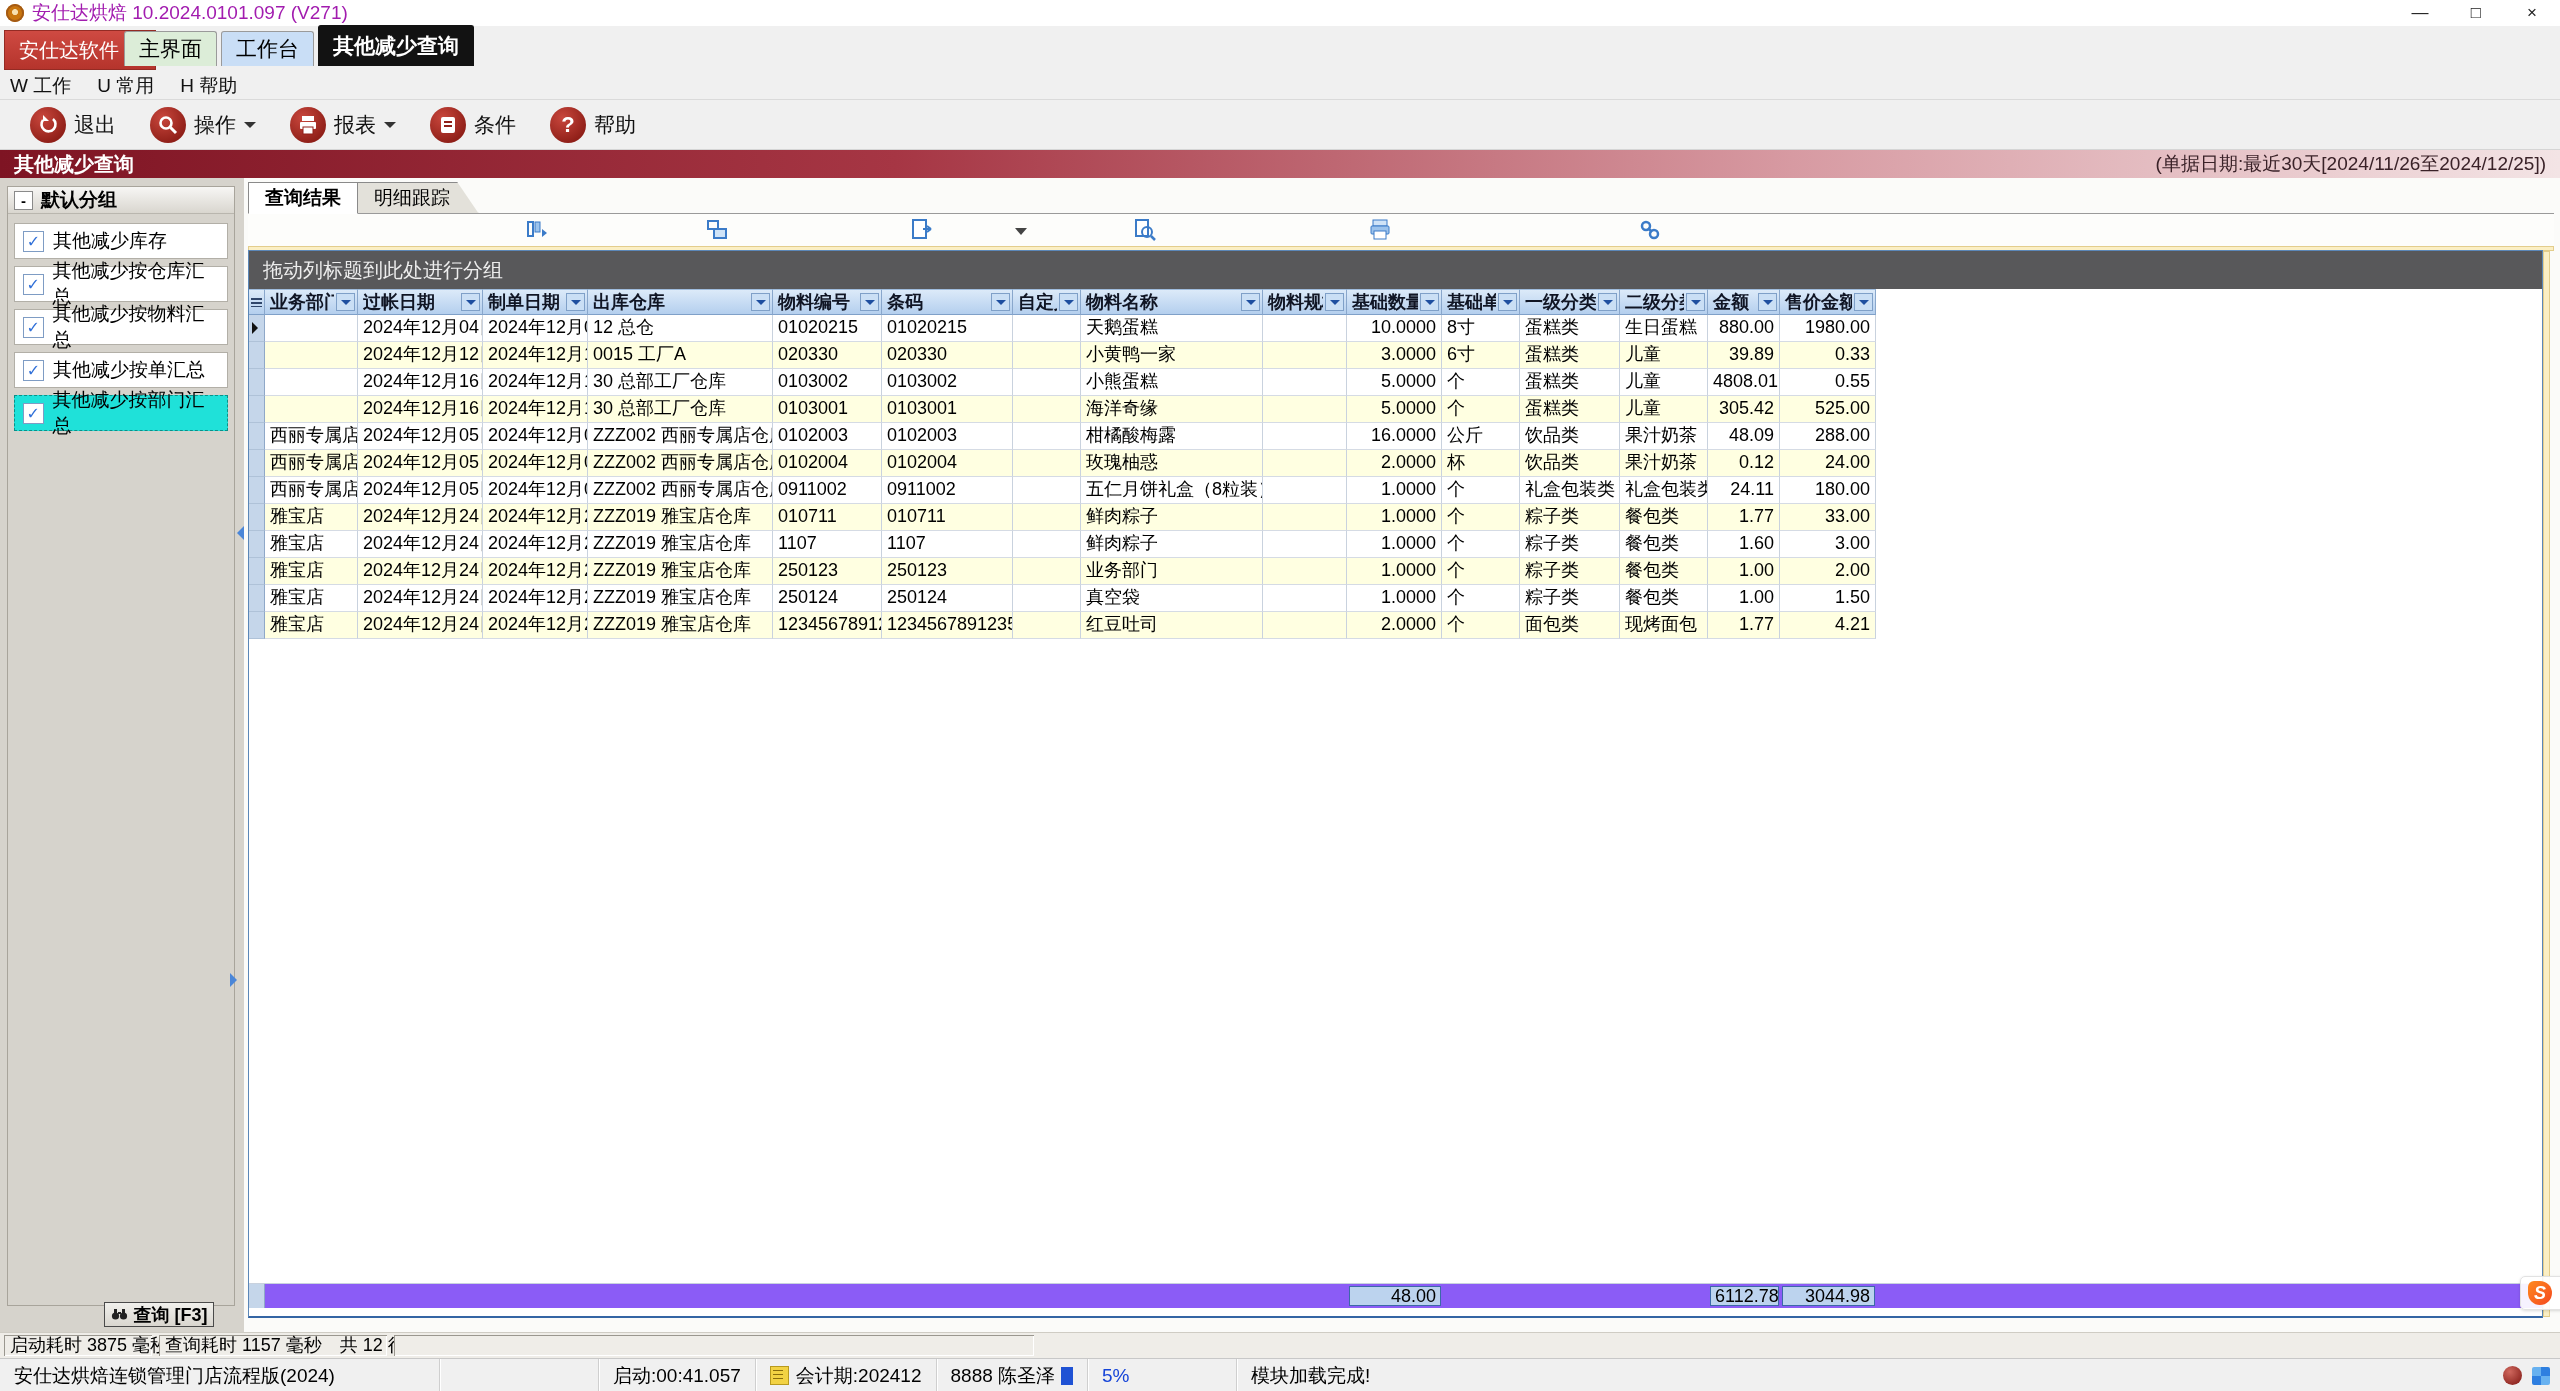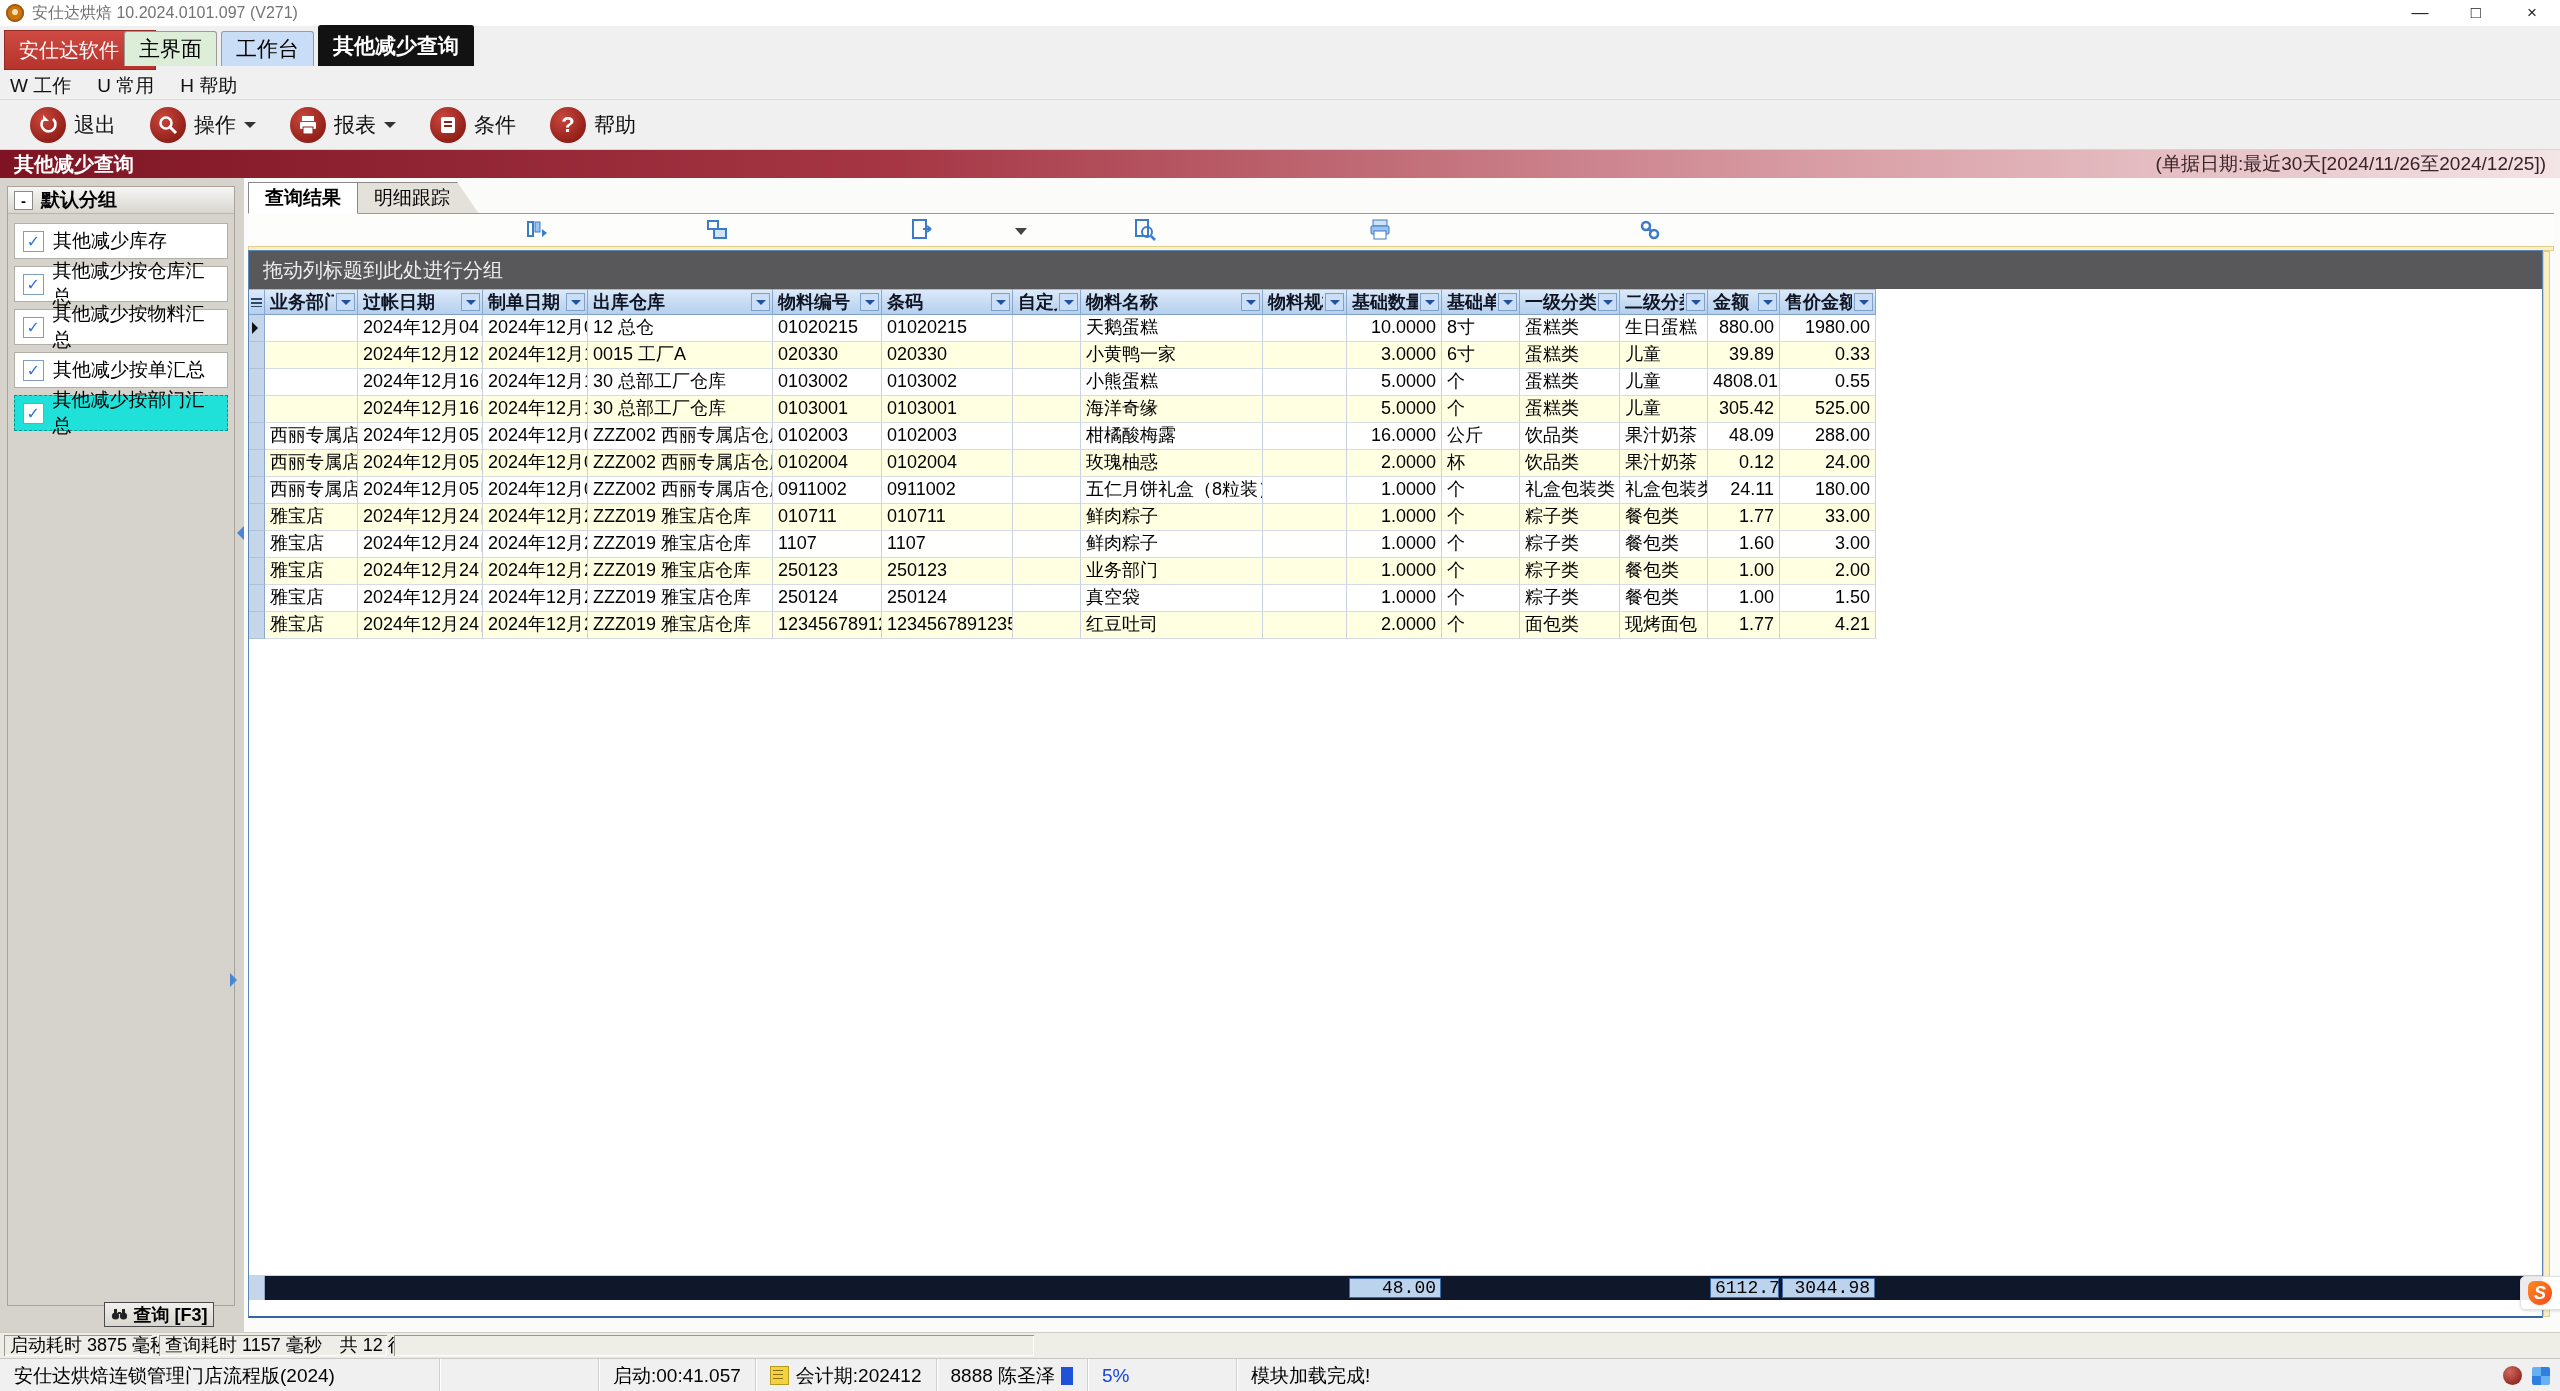--- a/index.html
+++ b/index.html
@@ -1,20 +1,20 @@
 <!DOCTYPE html>
 <html><head>
 <meta charset="utf-8">
 <style>
   html,body{margin:0;padding:0;background:#fff;font-family:"Liberation Sans","DejaVu Sans",sans-serif;}
   #app{position:relative;width:2560px;height:1391px;overflow:hidden;background:#F0F0F0;font-size:19px;color:#000;}
   
   .titlebar{position:absolute;left:0;top:0;width:2560px;height:26px;background:#FFFFFF;display:flex;align-items:center;border-bottom:1px solid #E4E4E4;}
   .appicon{width:18px;height:18px;border-radius:50%;margin:0 8px 0 6px;background:radial-gradient(circle at 50% 45%,#f7e0b0 0 20%,#c9760f 25% 60%,#8a4a10 100%);box-shadow:inset 0 0 0 2px #a45a14;}
-  .apptitle{font-size:16px;color:#737373;}
+  .apptitle{font-size:19px;color:#a21caf;}
   .wincontrols{margin-left:auto;display:flex;height:26px;}
   .winbtn{width:56px;height:26px;display:flex;align-items:center;justify-content:center;font-size:17px;color:#222;cursor:default;}
   
   .apptabbar{position:absolute;left:0;top:26px;width:2560px;height:46px;background:#F0F0F0;}
   .vendorbtn{position:absolute;left:4px;top:4px;height:38px;padding:0 14px;background:linear-gradient(#cf4a42,#b5342c);color:#fff;font-size:20px;display:flex;align-items:center;border:1px solid #942b24;}
   .vendorbtn .caret{width:0;height:0;border:6px solid transparent;border-top-color:#fff;margin:6px 0 0 10px;}
   .tabstrip{position:absolute;left:124px;top:2px;height:38px;display:flex;align-items:flex-end;gap:4px;}
   .apptab{height:34px;padding:0 14px;display:flex;align-items:center;font-size:21px;border:1px solid #9a9a9a;border-bottom:none;border-radius:3px 3px 0 0;background:#eee;}
   .apptab.green{background:#DCEDD8;}
   .apptab.blue{background:#C9DEF6;}
@@ -68,21 +68,21 @@
   .hdrop{width:19px;height:18px;margin:0 2px;background:#CADFF5;border:1px solid #7FA0C8;display:flex;align-items:center;justify-content:center;box-sizing:border-box;}
   .hdrop i{width:0;height:0;border:5px solid transparent;border-top-color:#1E4FA0;margin-top:5px;}
   .hamb{width:11px;height:9px;margin:auto;background:repeating-linear-gradient(#30466B 0 2px,transparent 2px 4px);}
   .gbody{position:absolute;left:0;top:64px;}
   .grow{display:flex;height:27px;}
   .grow.alt .cell{background:#FFFFE1;}
   .cell{height:27px;box-sizing:border-box;border-right:1px solid #C9D2DE;border-bottom:1px solid #D5DBE4;background:#fff;font-size:18px;line-height:25px;white-space:nowrap;overflow:hidden;padding:0 5px;}
   .cell.r{text-align:right;}
   .selcell{width:16px;height:27px;box-sizing:border-box;background:#C5D6EA;border-right:1px solid #8FA8C8;border-bottom:1px solid #AFC2D8;position:relative;}
   .selcell .arrow{position:absolute;left:3px;top:7px;width:0;height:0;border:6px solid transparent;border-left-color:#111;}
-  .gfooter{position:absolute;left:0;bottom:16px;width:100%;height:24px;background:#0f172a;border-top:1px solid #C9D2DE;font-family:Liberation Mono, monospace;}
+  .gfooter{position:absolute;left:0;bottom:8px;width:100%;height:24px;background:#8b5cf6;border-top:1px solid #C9D2DE;}
   .fsel{position:absolute;left:0;top:0;width:16px;height:24px;background:#C5D6EA;border-right:1px solid #8FA8C8;box-sizing:border-box;}
   .sumbox{position:absolute;top:2px;height:20px;background:#BCD3EE;border:1px solid #3C69A8;box-sizing:border-box;font-size:18px;line-height:18px;text-align:right;padding:0 4px;}
   .sum-qty{left:1100px;width:92px;}
   .sum-amt{left:1461px;width:69px;}
   .sum-sale{left:1533px;width:93px;}
   
   .status1{position:absolute;left:0;top:1332px;width:2560px;height:26px;background:#EFEDE8;border-top:1px solid #CFCCC4;display:flex;align-items:center;gap:7px;padding-left:4px;box-sizing:border-box;font-size:18px;}
   .sfield{height:21px;line-height:21px;padding:0 6px;box-shadow:inset 1px 1px 0 #9a978f, inset -1px -1px 0 #fff;background:#EFEDE8;white-space:nowrap;box-sizing:border-box;}
   .sf1{width:148px;}.sf2{width:228px;}.sf3{width:640px;}
   .status2{position:absolute;left:0;top:1358px;width:2560px;height:33px;background:#F0F0F0;border-top:1px solid #C8C8C8;display:flex;align-items:center;font-size:19px;}

